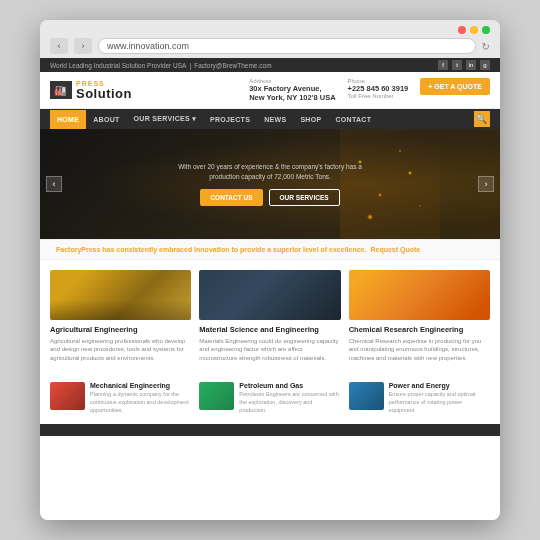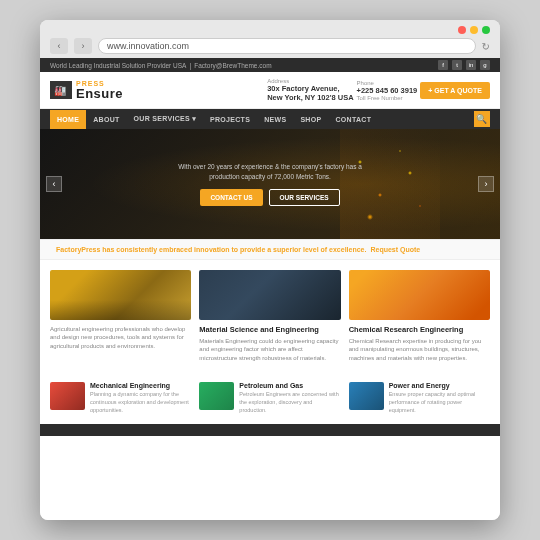--- a/index.html
+++ b/index.html
@@ -153,22 +153,22 @@
       letter-spacing: 1px;
     }
     .logo-factory {
       font-size: 13px;
       font-weight: 900;
       color: #222;
       letter-spacing: 0.5px;
     }
     .header-contact {
       display: flex;
-      align-items: center;
-      gap: 3px;
+      align-items: flex-start;
+      gap: 12px;
       font-size: 7px;
       color: #555;
     }
     .contact-item {
       display: flex;
       flex-direction: column;
       align-items: flex-start;
     }
     .contact-label { color: #999; font-size: 6px; }
     .contact-value { font-weight: bold; color: #333; font-size: 7.5px; }
@@ -466,21 +466,21 @@
       </div>
     </div>
 
     <div class="site-header">
       <div class="logo-area">
         <div class="logo-icon">
           <span>🏭</span>
         </div>
         <div class="logo-text">
           <span class="logo-press">Press</span>
-          <span class="logo-factory">Ensure</span>
+          <span class="logo-factory">Solution</span>
         </div>
       </div>
       <div class="header-contact">
         <div class="contact-item">
           <span class="contact-label">Address</span>
           <span class="contact-value">30x Factory Avenue,</span>
           <span class="contact-value">New York, NY 102'8 USA</span>
         </div>
         <div class="contact-item">
           <span class="contact-label">Phone</span>
@@ -520,20 +520,21 @@
     <div class="info-bar">
       <span>FactoryPress has consistently embraced innovation to provide a superior level of excellence.</span>
       <span>Request Quote</span>
     </div>
 
     <div class="services-section">
       <div class="services-grid">
 
         <div class="service-card">
           <div class="service-img img-agricultural"></div>
+          <div class="service-title">Agricultural Engineering</div>
           <div class="service-desc">Agricultural engineering professionals who develop and design new procedures, tools and systems for agricultural products and environments.</div>
         </div>
 
         <div class="service-card">
           <div class="service-img img-material"></div>
           <div class="service-title">Material Science and Engineering</div>
           <div class="service-desc">Materials Engineering could do engineering capacity and engineering factor which are affect microstructure strength robustness of materials.</div>
         </div>
 
         <div class="service-card">

